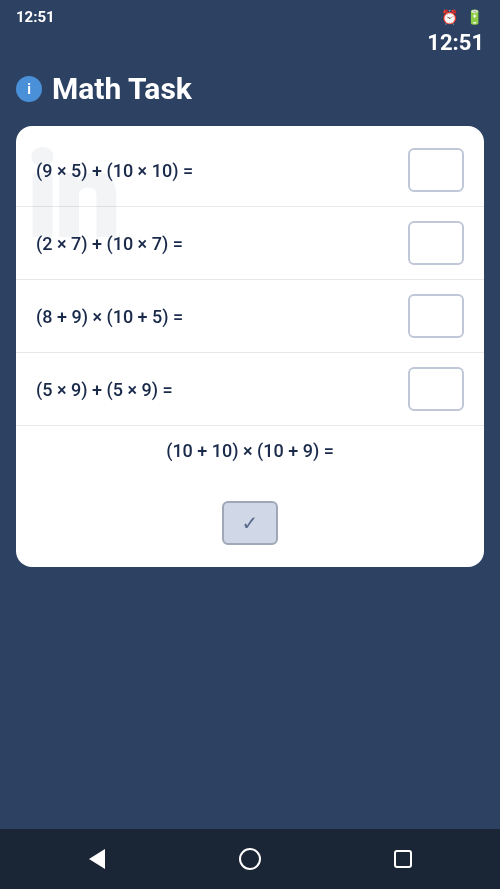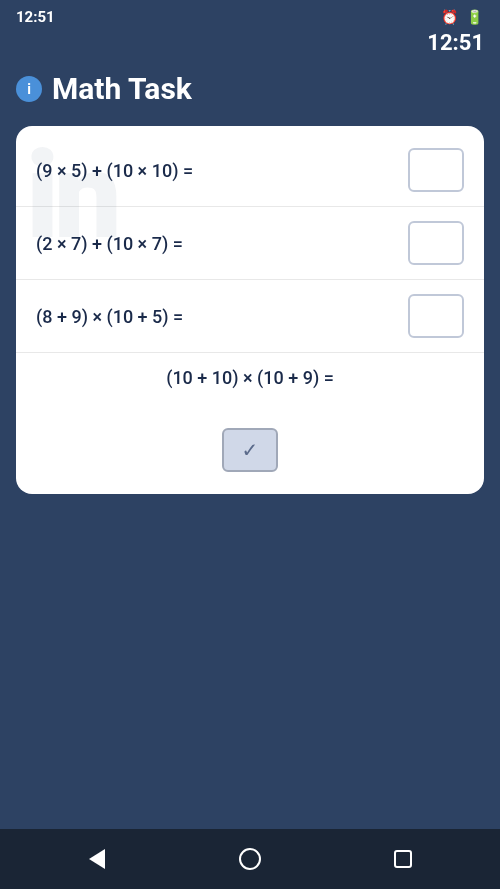--- a/index.html
+++ b/index.html
@@ -237,20 +237,24 @@
       </div>
       <div class="math-row">
         <span class="math-expression">(2 × 7) + (10 × 7) =</span>
         <div class="answer-box"></div>
       </div>
       <div class="math-row">
         <span class="math-expression">(8 + 9) × (10 + 5) =</span>
         <div class="answer-box"></div>
       </div>
       <div class="math-row">
+        <span class="math-expression">(5 × 9) + (5 × 9) =</span>
+        <div class="answer-box"></div>
+      </div>
+      <div class="math-row">
         <span class="math-expression">(10 + 10) × (10 + 9) =</span>
         <div class="answer-box filled">
           <span class="check-icon">✓</span>
         </div>
       </div>
     </div>
 </div>
 
 <div class="nav-bar">
   <div class="nav-btn">

